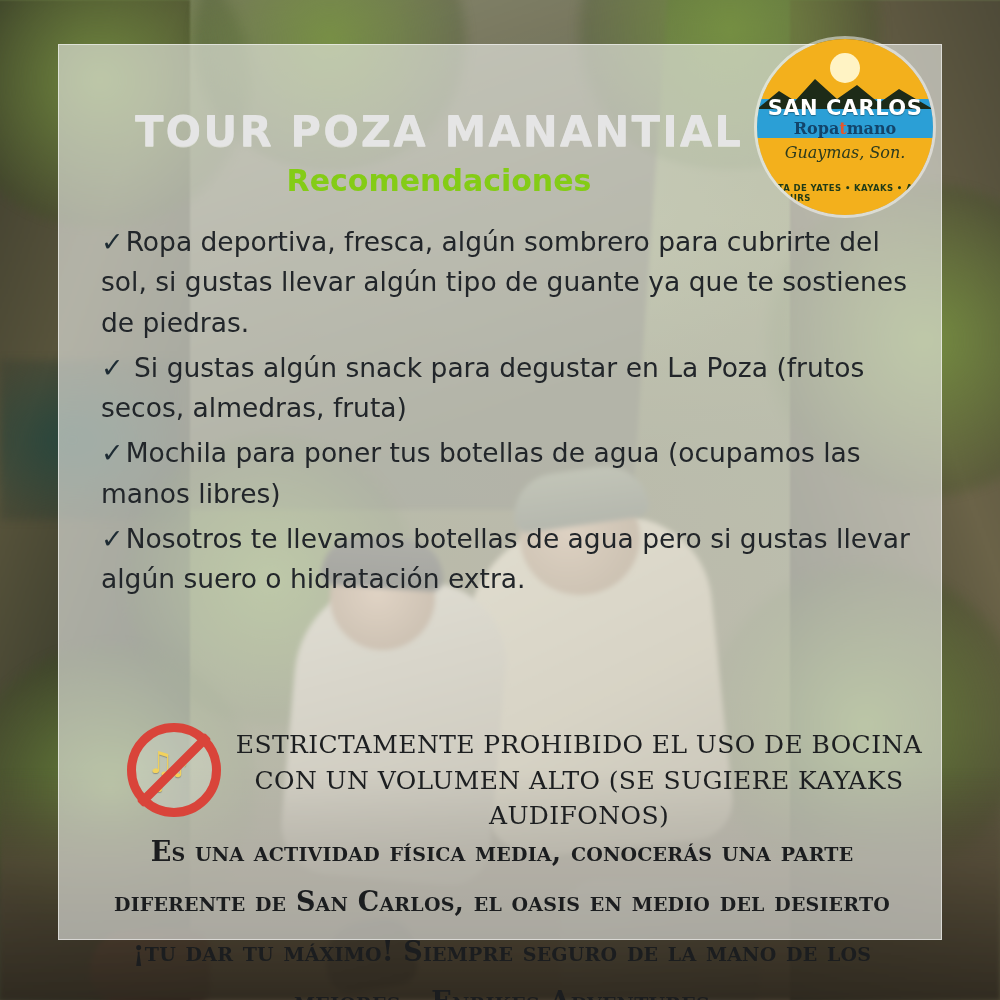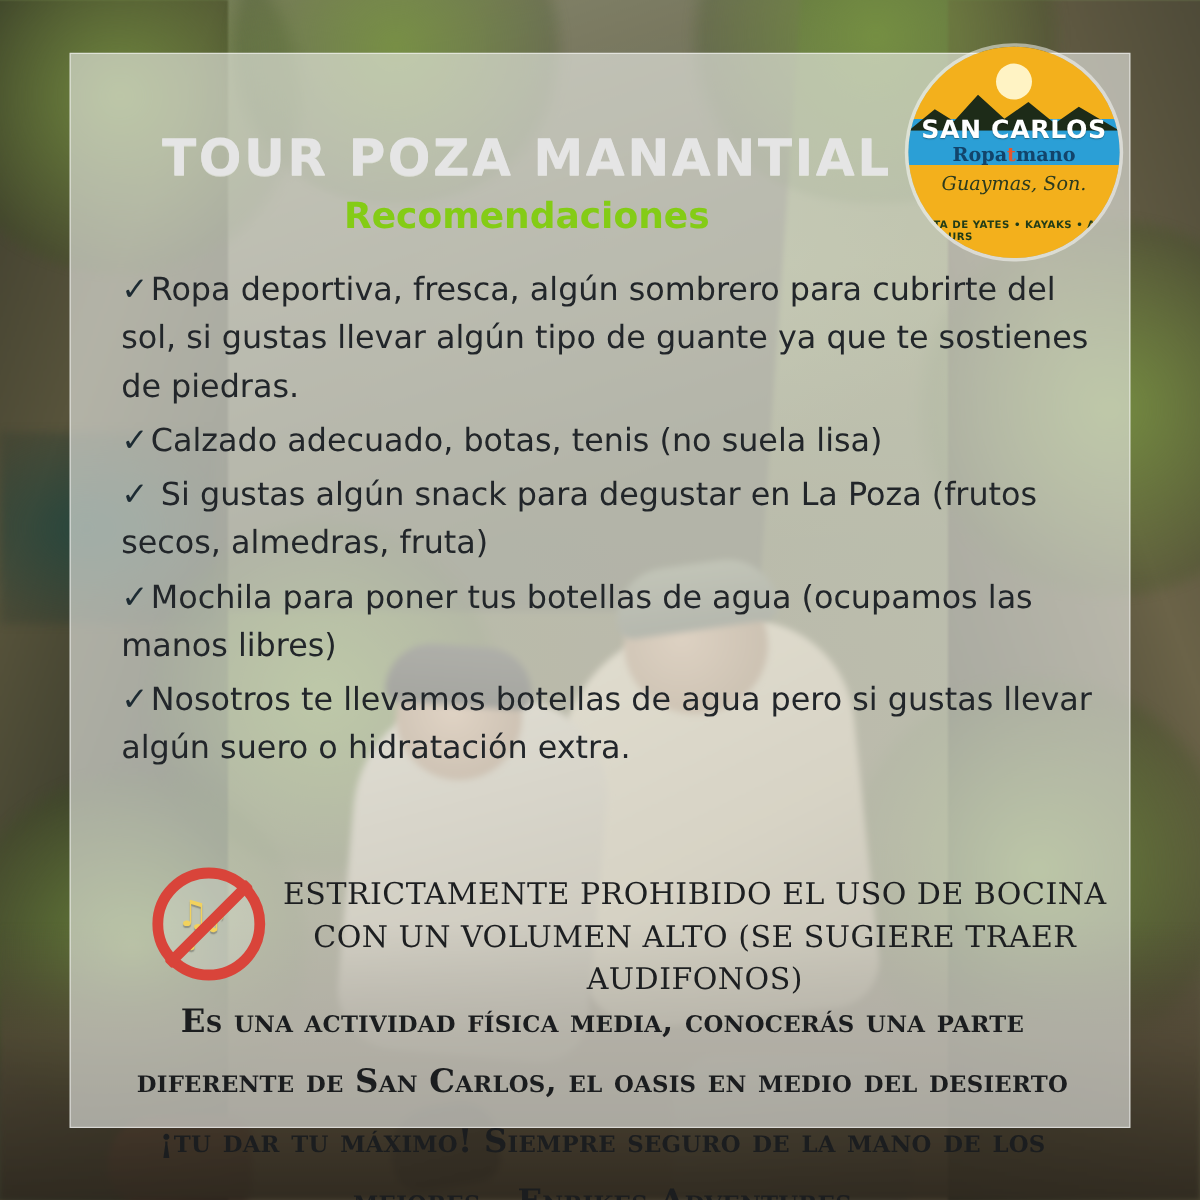--- a/index.html
+++ b/index.html
@@ -364,32 +364,31 @@
         <div class="logo-text-city">Guaymas, Son.</div>
         <div class="logo-text-ring">RENTA DE YATES • KAYAKS • ATV S • TOURS</div>
       </div>
     </div>
 
     <div class="title">TOUR  POZA MANANTIAL</div>
     <div class="subtitle">Recomendaciones</div>
 
     <div class="list">
       <div class="item"><span class="check">✓</span><span>Ropa deportiva, fresca, algún sombrero para cubrirte del sol, si gustas llevar algún tipo de guante ya que te sostienes de piedras.</span></div>
-      <div class="item"><span class="check">✓</span><span>Calzado adecuado, botas, tenis (no suela lisa)</span></div>
       <div class="item"><span class="check">✓</span><span> Si gustas algún snack para degustar en La Poza (frutos secos, almedras, fruta)</span></div>
       <div class="item"><span class="check">✓</span><span>Mochila para poner tus botellas de agua (ocupamos las manos libres)</span></div>
       <div class="item"><span class="check">✓</span><span>Nosotros te llevamos botellas de agua pero si gustas llevar algún suero o hidratación extra.</span></div>
     </div>
 
     <div class="no-speaker">
       <div class="ns-note n1">♫</div>
       <div class="ns-note n2">♪</div>
       <div class="ns-note n3">♩</div>
       <div class="ns-circle"></div>
       <div class="ns-bar"></div>
     </div>
 
-    <div class="warning">ESTRICTAMENTE PROHIBIDO EL USO DE BOCINA CON UN VOLUMEN ALTO (SE SUGIERE TRAER AUDIFONOS)</div>
+    <div class="warning">ESTRICTAMENTE PROHIBIDO EL USO DE BOCINA CON UN VOLUMEN ALTO (SE SUGIERE KAYAKS AUDIFONOS)</div>
 
     <div class="footer">Es una actividad física media, conocerás una parte diferente de San Carlos, el oasis en medio del desierto ¡tu dar tu máximo! Siempre seguro de la mano de los mejores  - Enrikes Adventures</div>
 
   </div>
 </div>
 
 </body></html>

